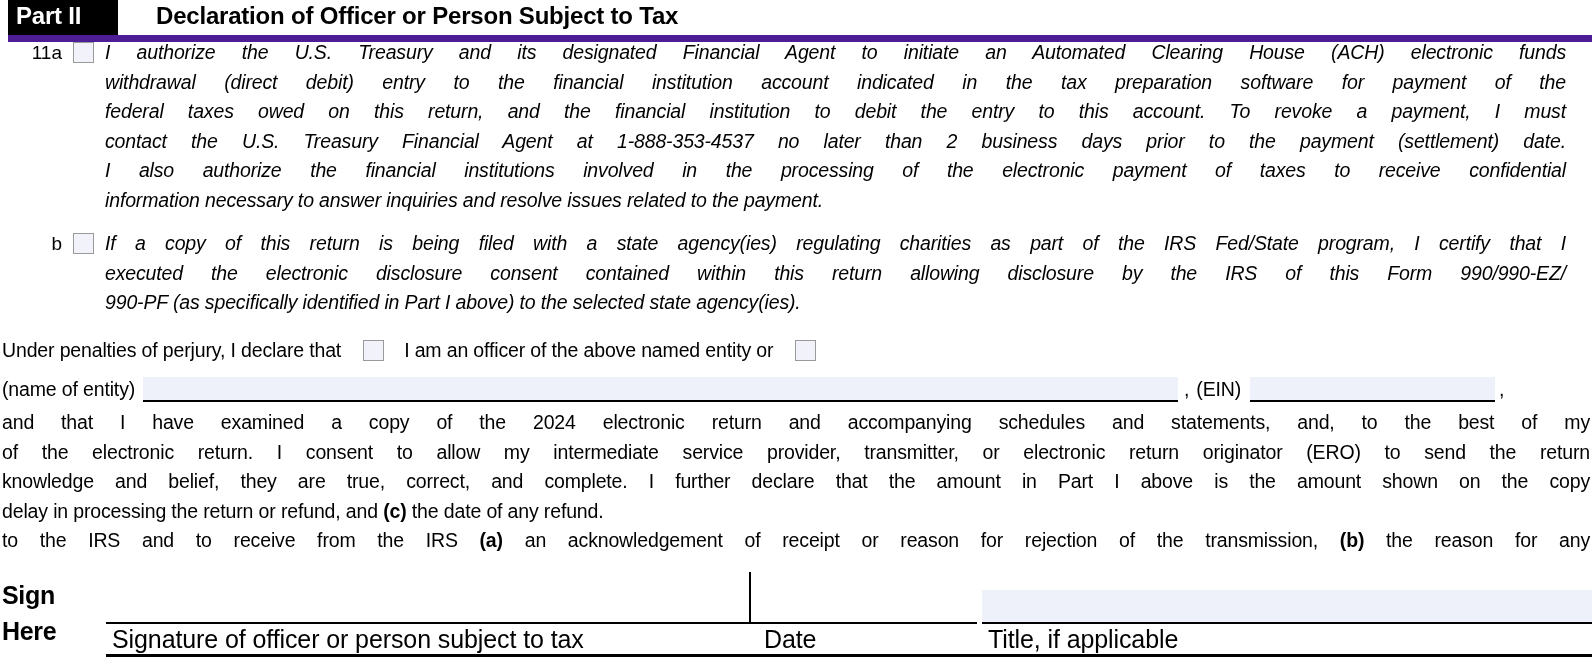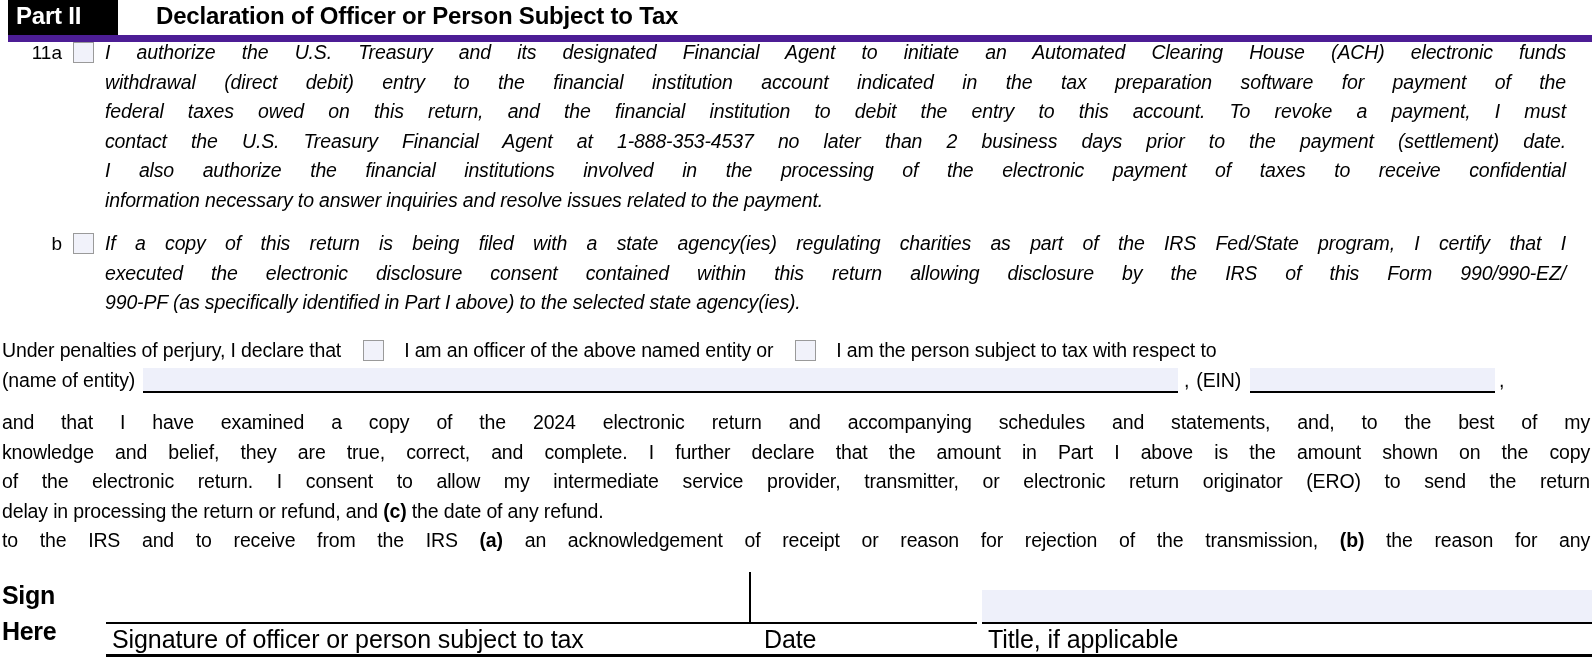--- a/index.html
+++ b/index.html
@@ -210,42 +210,41 @@
 
     <div class="pl-row">
       <span>Under penalties of perjury, I declare that</span>
       <span class="gap-md"></span>
       <span class="cb"></span>
       <span class="gap-sm"></span>
       <span>I am an officer of the above named entity or</span>
       <span class="gap-md"></span>
       <span class="cb"></span>
       <span class="gap-sm"></span>
-      <span>I am the person subject to tax with respect to</span>
-    </div>
-
-    <div class="pl-row" style="margin-top:0;">
+    </div>
+
+    <div class="pl-row" style="margin-top:9px;">
       <span>(name of entity)</span>
       <span class="field" style="width:1035px; margin-left:8px;"></span>
       <span style="margin-left:6px;">,</span>
       <span style="margin-left:7px;">(EIN)</span>
       <span class="field" style="width:245px; margin-left:9px;"></span>
       <span style="margin-left:4px;">,</span>
     </div>
   </div>
 
   <div class="body-par" style="left:2px; top:408px; width:1588px;">
     <span class="jline">
       <span>and that I have examined a copy of the 2024 electronic return and accompanying schedules and statements, and, to the best of my</span>
     </span>
     <span class="jline">
-      <span>knowledge and belief, they are true, correct, and complete. I further declare that the amount in Part I above is the amount shown on the copy</span>
+      <span>of the electronic return. I consent to allow my intermediate service provider, transmitter, or electronic return originator (ERO) to send the return</span>
     </span>
     <span class="jline">
-      <span>of the electronic return. I consent to allow my intermediate service provider, transmitter, or electronic return originator (ERO) to send the return</span>
+      <span>knowledge and belief, they are true, correct, and complete. I further declare that the amount in Part I above is the amount shown on the copy</span>
     </span>
     <span class="jline last"><span>delay in processing the return or refund, and </span><b>(c)</b><span> the date of any refund.</span></span>
     <span class="jline"><span>to the IRS and to receive from the IRS </span><b>(a)</b><span> an acknowledgement of receipt or reason for rejection of the transmission, </span><b>(b)</b><span> the reason for any</span></span>
   </div>
 
   <div class="sign-block" style="left:0px; top:570px; width:1592px; height:100px;">
 
     <div class="sign-label" style="left:2px; top:8px;">Sign</div>
     <div class="sign-label" style="left:2px; top:44px;">Here</div>
 

